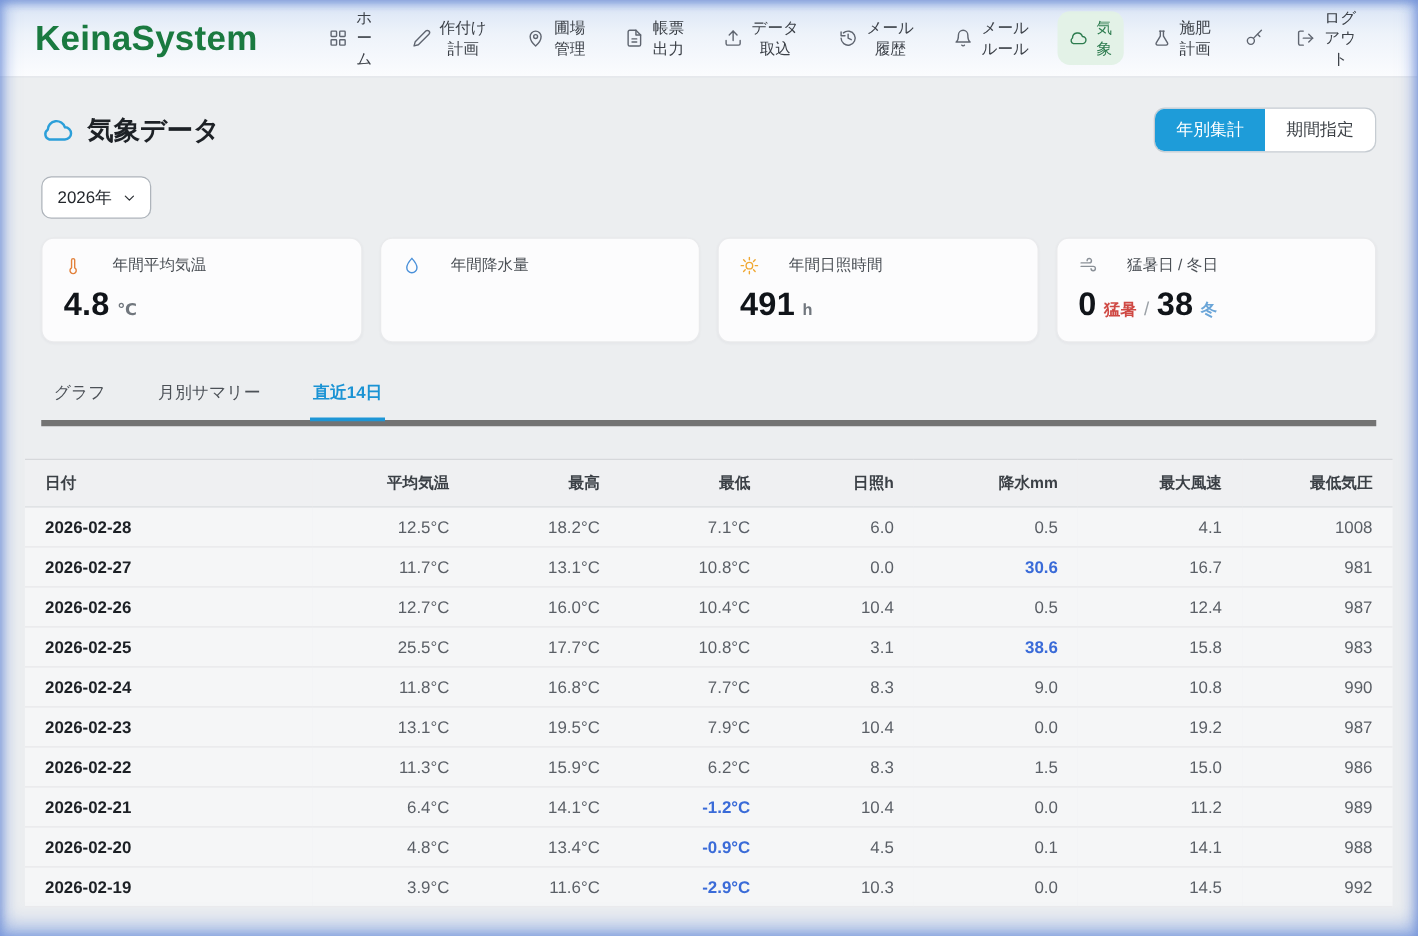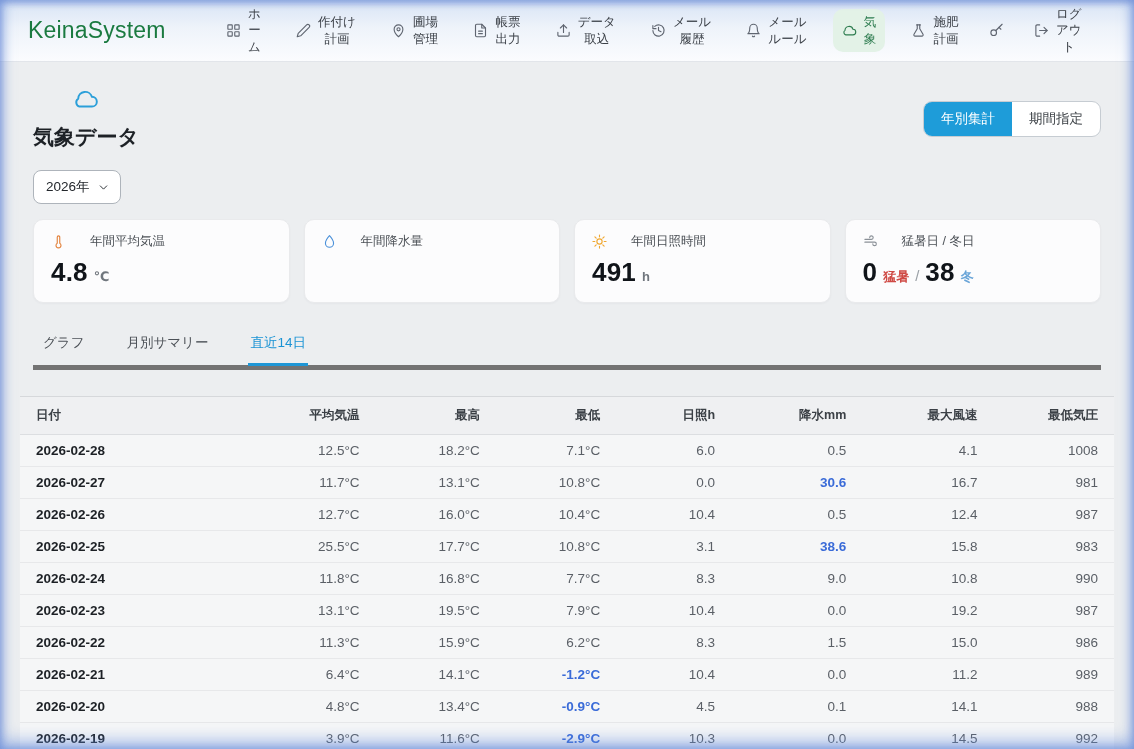--- a/index.html
+++ b/index.html
@@ -7,37 +7,37 @@
   body {
     font-family: "Liberation Sans", "DejaVu Sans", sans-serif;
     background:#eceef0; position:relative; color:#2b2f34;
   }
   
   .topbar {
     height:62px; display:flex; align-items:center; padding:0 26px 0 28px;
     background:linear-gradient(180deg,#d7e3f5 0%,#eef3fa 45%,#fbfcfe 100%);
     border-bottom:1px solid #e2e5ea;
   }
-  .brand { font-size:23px; font-weight:400; color:#1a7a40; letter-spacing:.2px; cursor:pointer; }
+  .brand { font-size:28px; font-weight:700; color:#1a7a40; letter-spacing:.2px; cursor:pointer; }
   .nav-items { display:flex; flex:1; justify-content:space-evenly; align-items:center; margin-left:34px; }
   .nav-item {
     display:flex; align-items:center; gap:7px; padding:5px 9px; border-radius:10px;
     font-size:12.5px; color:#3c4148; cursor:pointer;
   }
   .nav-item .nav-label { white-space:pre-line; line-height:1.3; text-align:center; }
   .nav-item.active { background:#e3f2e7; color:#2d7c4f; }
   .nav-item.icon-only { padding:5px 4px; }
   .icon { display:inline-flex; }
   .icon svg { display:block; }
   .nav-item .icon { color:#5f6570; }
   .nav-item.active .icon { color:#2d7c4f; }
   
   .main { padding:0 33px; }
   .page-head { margin-top:24px; display:flex; align-items:center; justify-content:space-between; }
-  .page-title { display:flex; align-items:center; gap:11px; font-size:21px; font-weight:700; color:#1d2126;flex-direction:column; }
+  .page-title { display:flex; align-items:center; gap:11px; font-size:21px; font-weight:700; color:#1d2126; }
   .page-title .icon { color:#2b9fd9; }
   .seg { display:inline-flex; background:#fff; border:1px solid #c6ccd2; border-radius:9px; overflow:hidden; }
   .seg-btn {
     border:none; background:transparent; padding:8px 17px; font-size:13.5px; color:#3a3f44;
     font-family:inherit; cursor:pointer;
   }
   .seg-btn.active { background:#1e9cd9; color:#fff; }
   .select {
     margin-top:19px; width:88px; background:#fff; border:1px solid #aeb4bb; border-radius:8px;
     padding:7px 10px 7px 12px; display:flex; align-items:center; justify-content:space-between;
@@ -54,21 +54,21 @@
   .card-valuerow { margin-top:7px; display:flex; align-items:baseline; gap:6px; }
   .card-value { font-size:26px; font-weight:700; color:#101419; letter-spacing:.2px; }
   .card-unit { font-size:13px; color:#70767d; font-weight:700; }
   .card-sep { font-size:15px; color:#9aa0a6; }
   
   .tabs { margin-top:22px; display:flex; gap:38px; border-bottom:5px solid #737373; padding:0 8px;text-align:center; }
   .tab {
     padding:9px 2px 11px; font-size:13.5px; color:#4c5157; cursor:pointer;
     border-bottom:3px solid transparent; margin-bottom:-1px;
   }
-  .tab.active { color:#1a93d4; font-weight:400; border-bottom-color:#1e96d6; }
+  .tab.active { color:#1a93d4; font-weight:700; border-bottom-color:#1e96d6; }
   
   .table-wrap { margin:26px -13px 0; }
   table { width:100%; border-collapse:collapse; table-layout:fixed; }
   thead th {
     background:#eff0f2; border-top:1px solid #d6d8db; border-bottom:1px solid #dcdee1;
     padding:10px 16px; font-size:12.5px; font-weight:700; color:#3b4046; text-align:right;
   }
   thead th:first-child { text-align:left; }
   tbody td {
     background:#f5f6f7; border-bottom:1px solid #e7e8ea;

